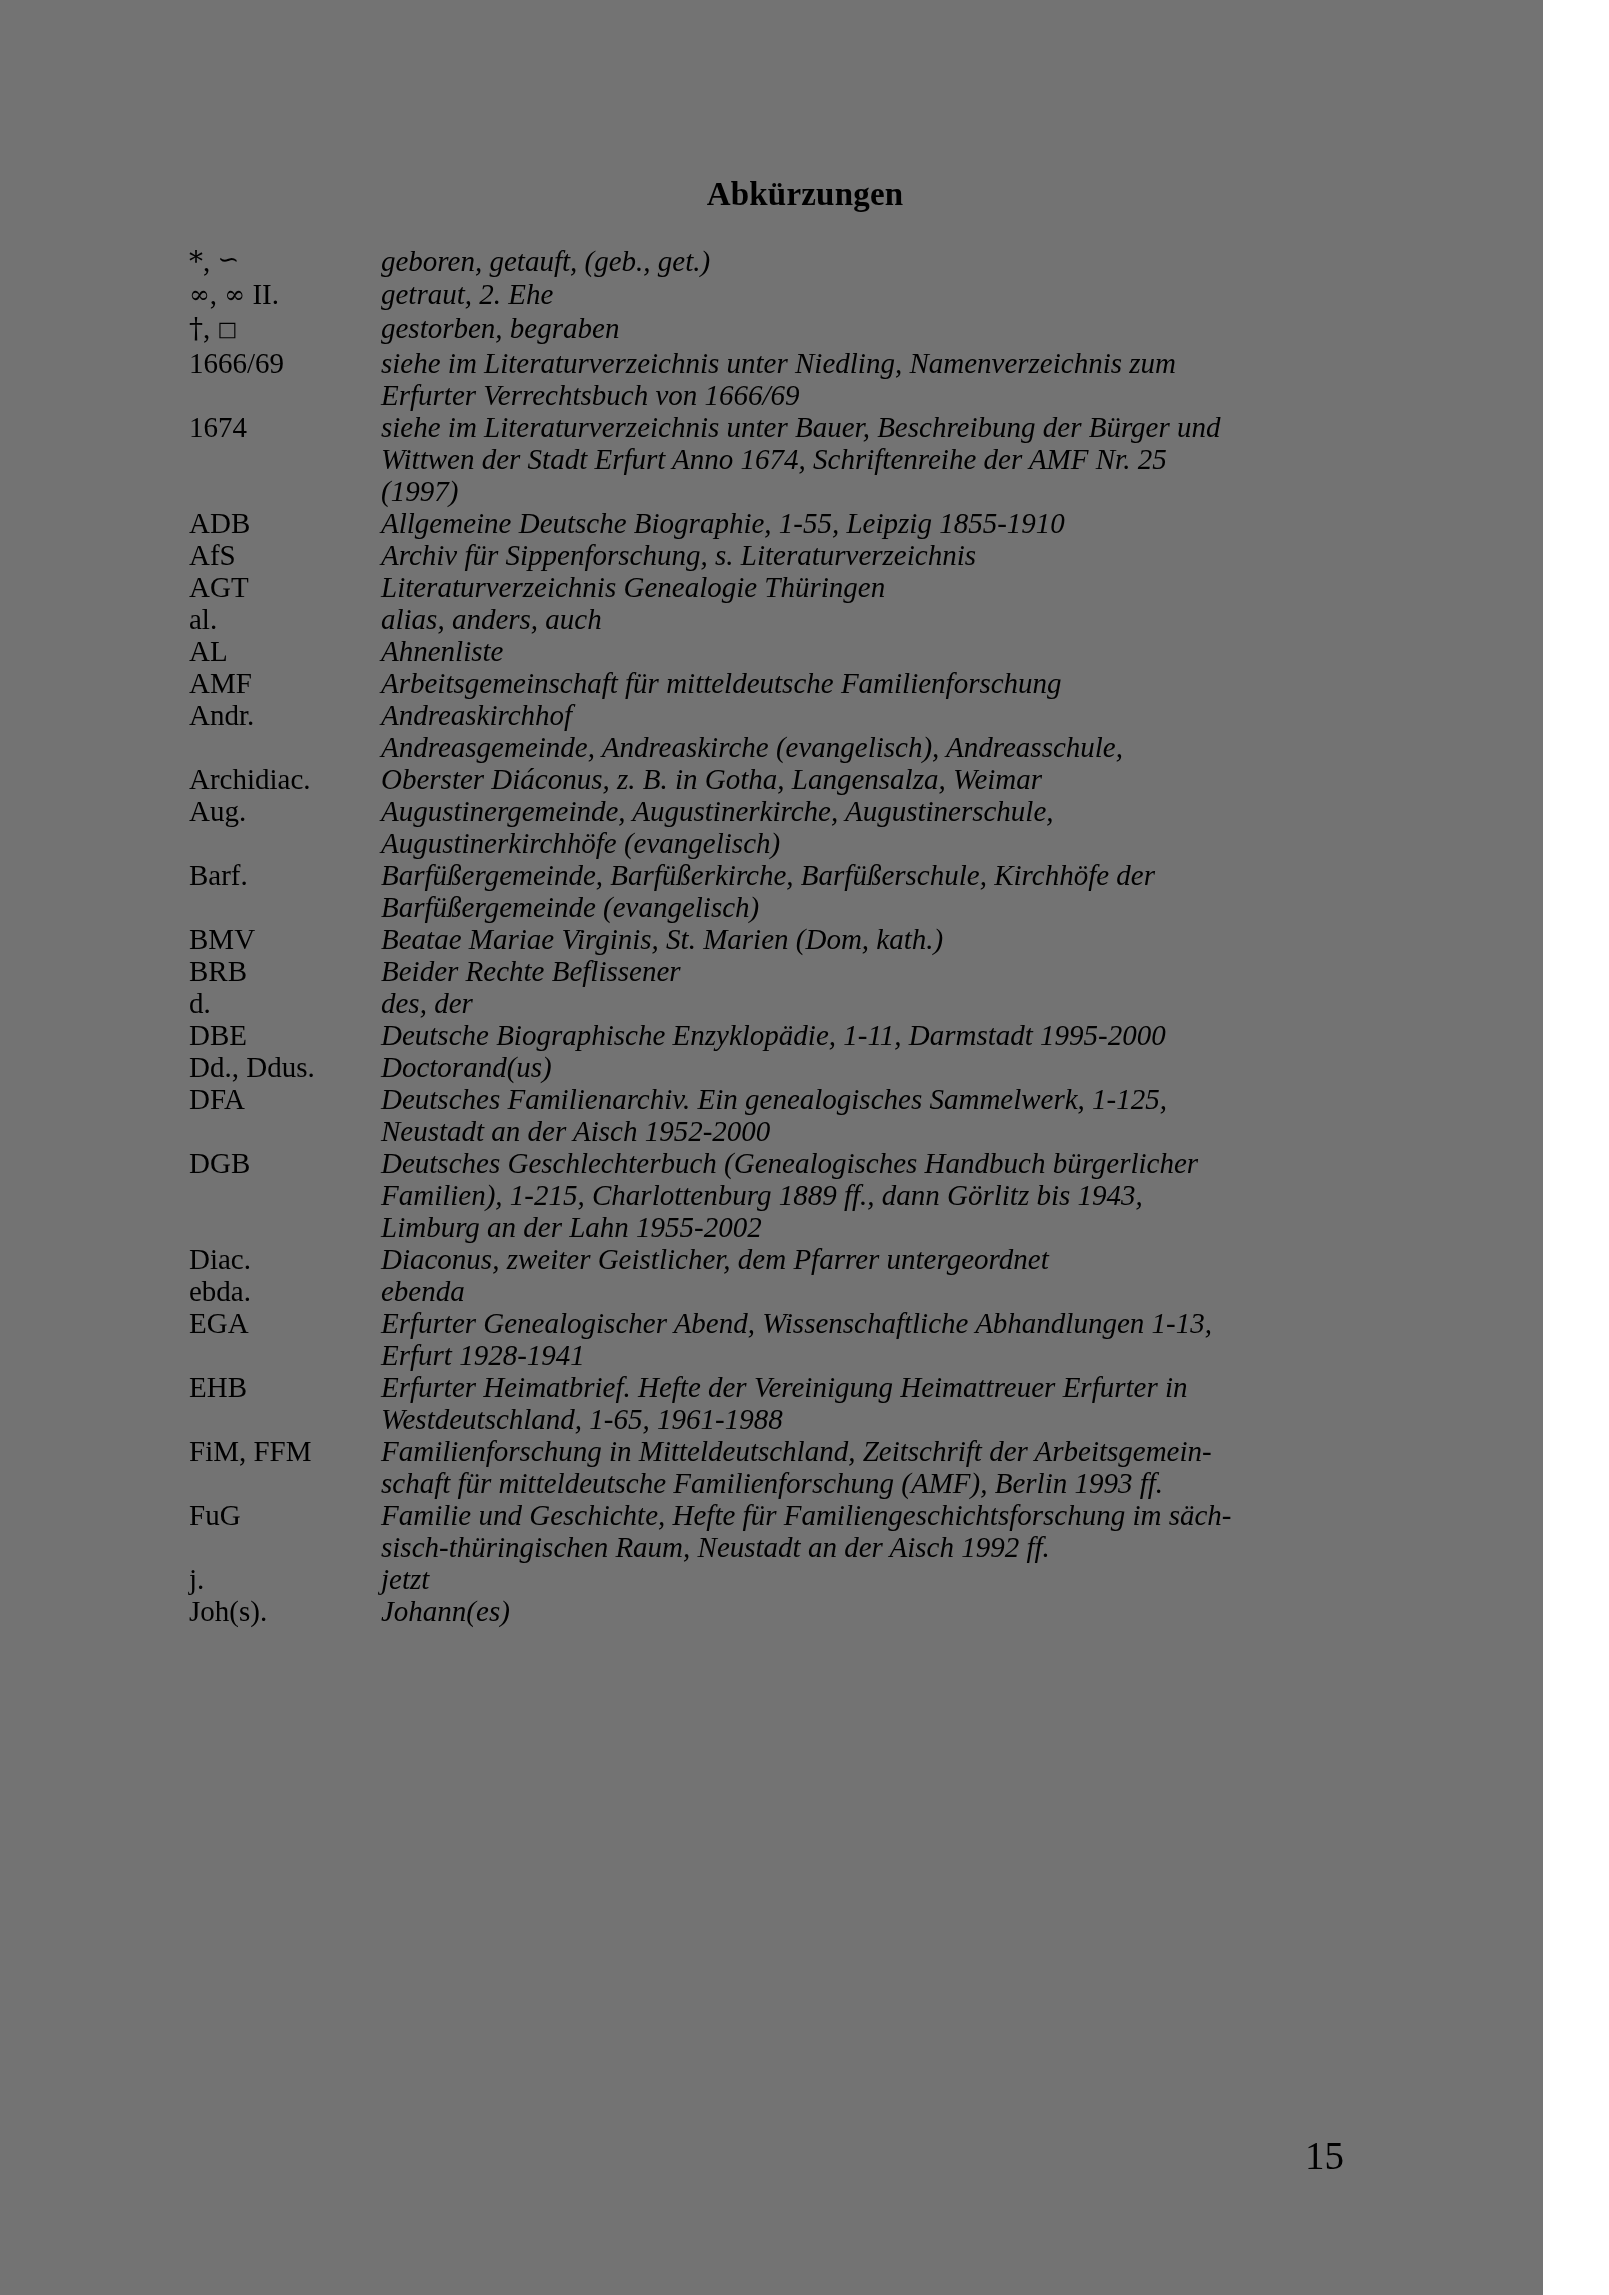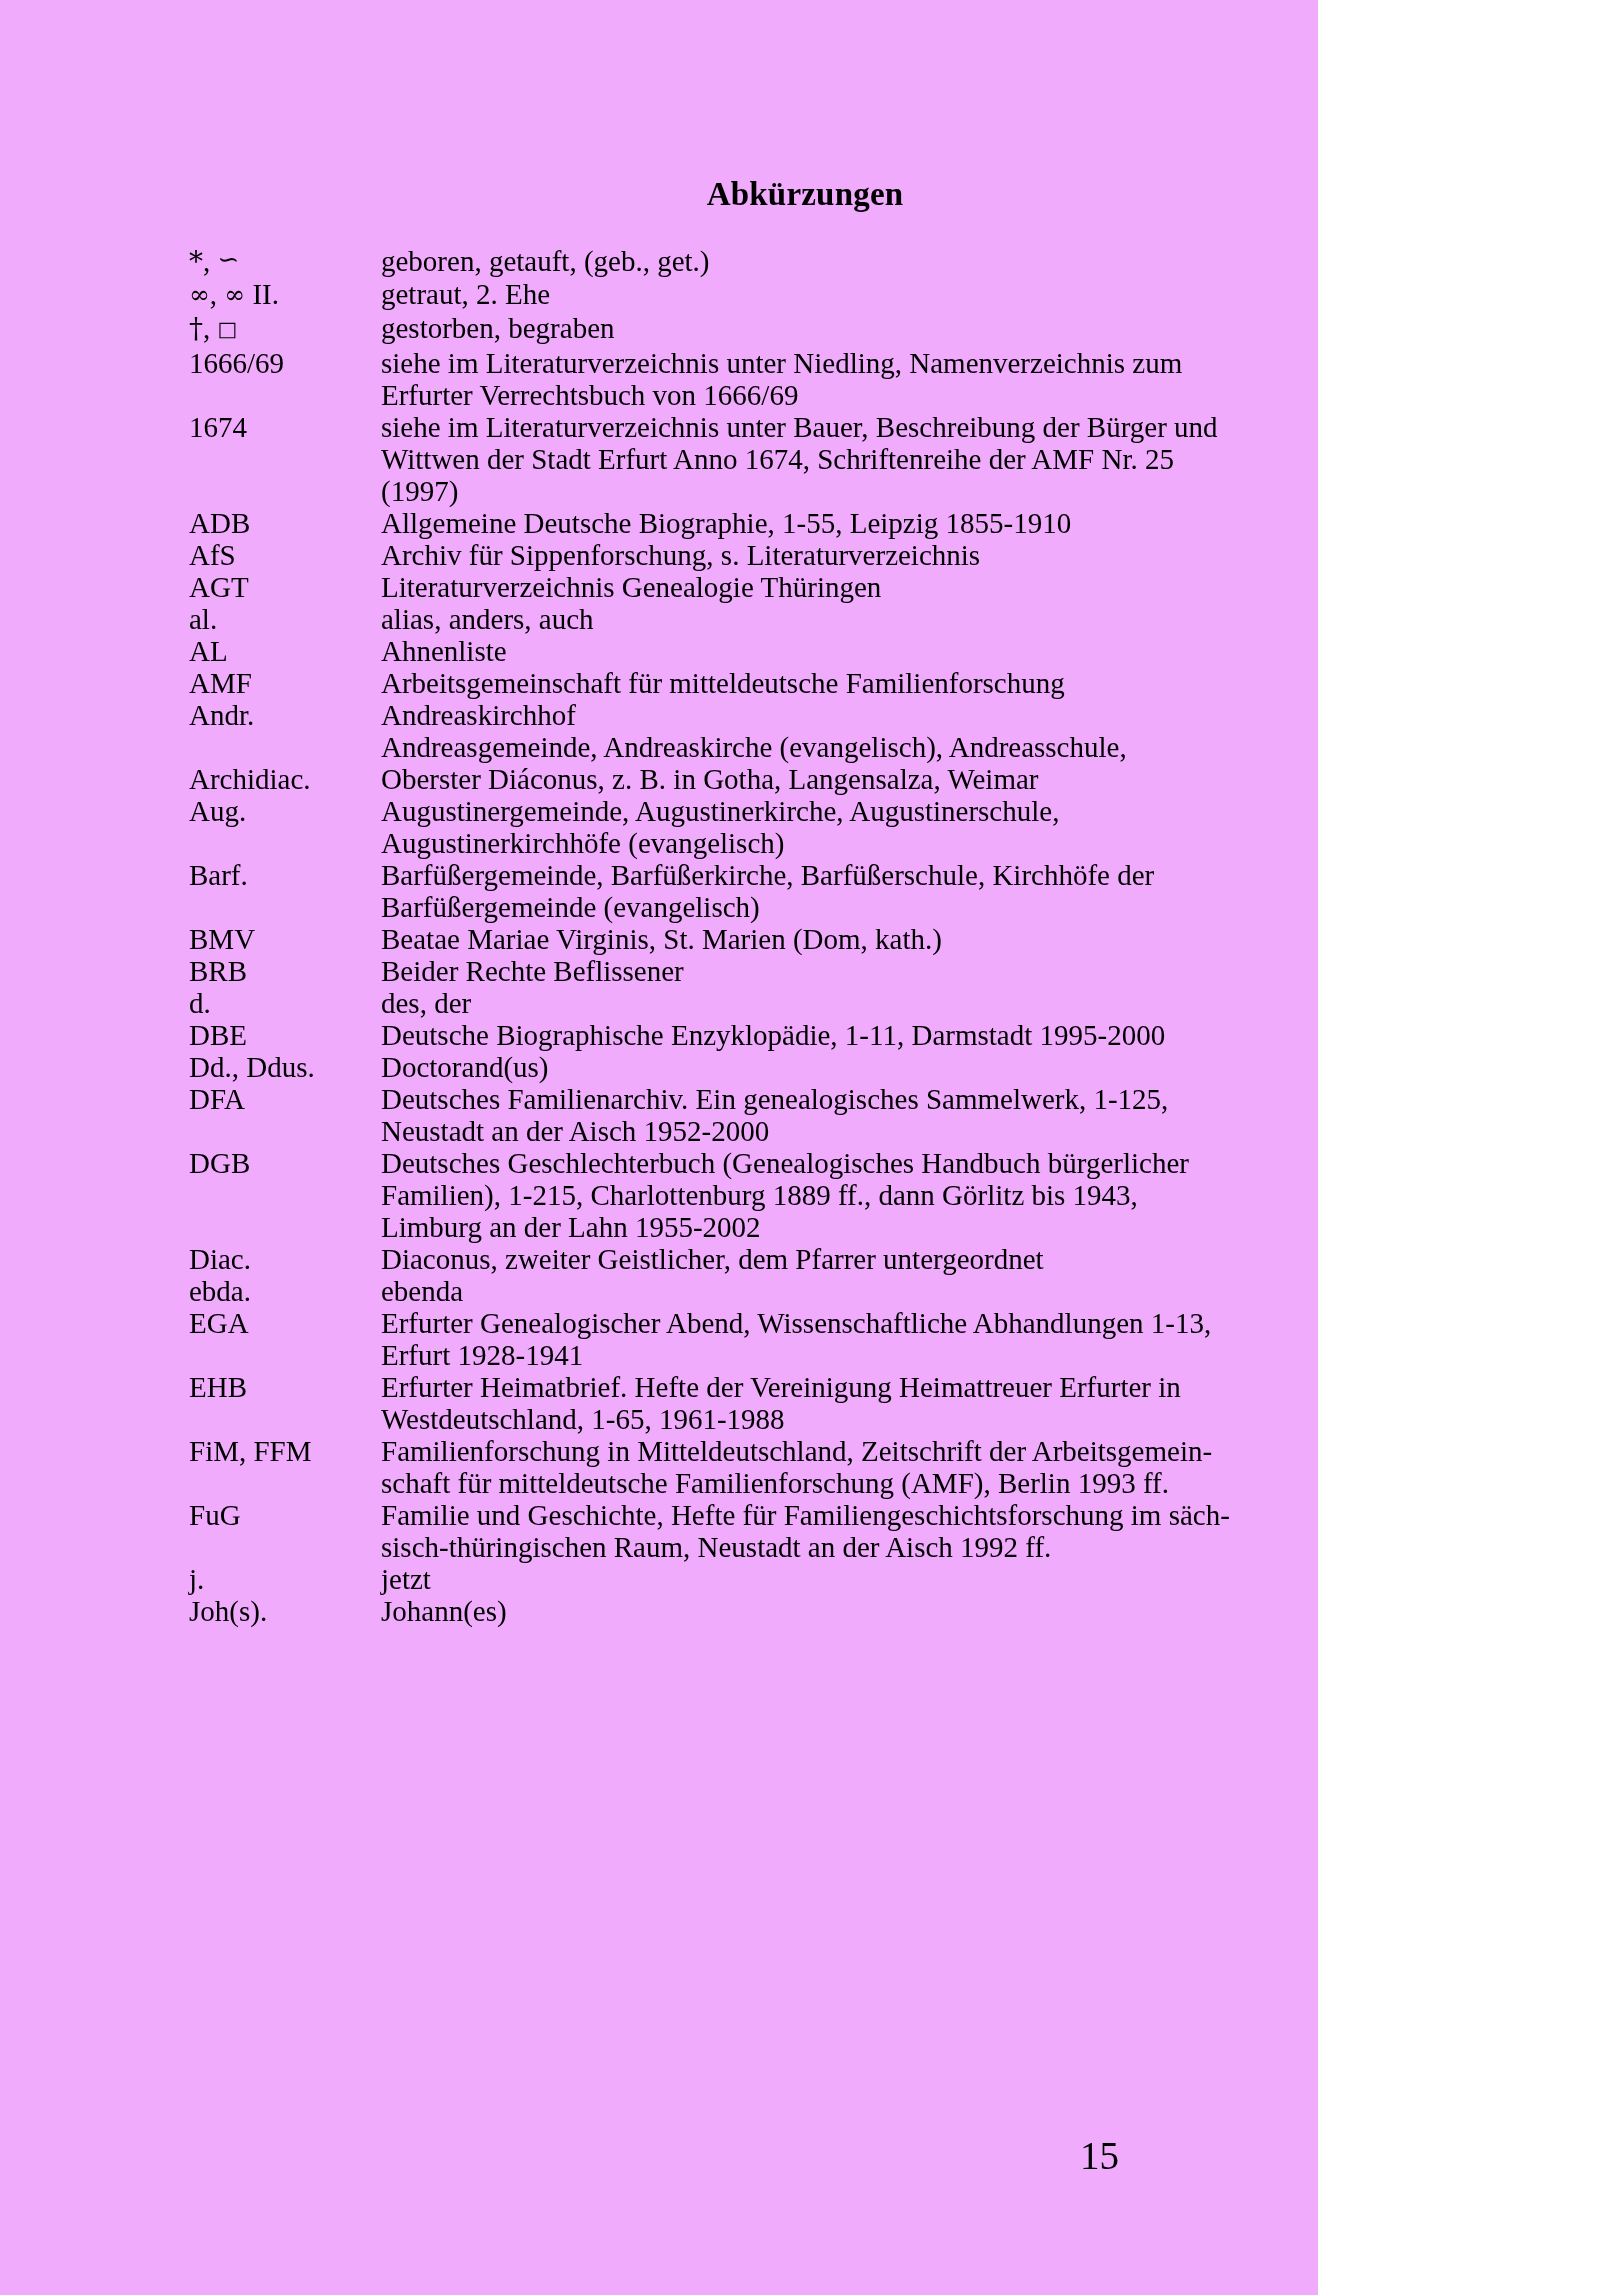--- a/index.html
+++ b/index.html
@@ -7,23 +7,23 @@
     margin: 0;
     padding: 0;
     background: #ffffff;
   }
   body {
     font-family: "Liberation Serif", "DejaVu Serif", serif;
     color: #000000;
   }
   .page {
     position: relative;
-    width: 1318px;
+    width: 1543px;
     height: 2295px;
-    background: #f0abfc;
+    background: #737373;
     overflow: hidden;
     box-sizing: border-box;
     padding-left: 12px;
   }
   .page-title {
     position: absolute;
     left: 0;
     top: 154px;
     width: 1610px;
     text-align: center;
@@ -48,20 +48,21 @@
     width: 192px;
     white-space: nowrap;
   }
   .abbrev-def {
     flex: 1 1 auto;
     min-width: 0;
   }
   .abbrev-def .def-line {
     display: block;
     white-space: nowrap;
+    font-style: italic;
   }
   .sym {
     font-family: "DejaVu Serif", "Liberation Serif", serif;
   }
   .sym-marriage {
     font-size: 25px;
     position: relative;
     top: -0.8px;
   }
   .sym-baptism {

